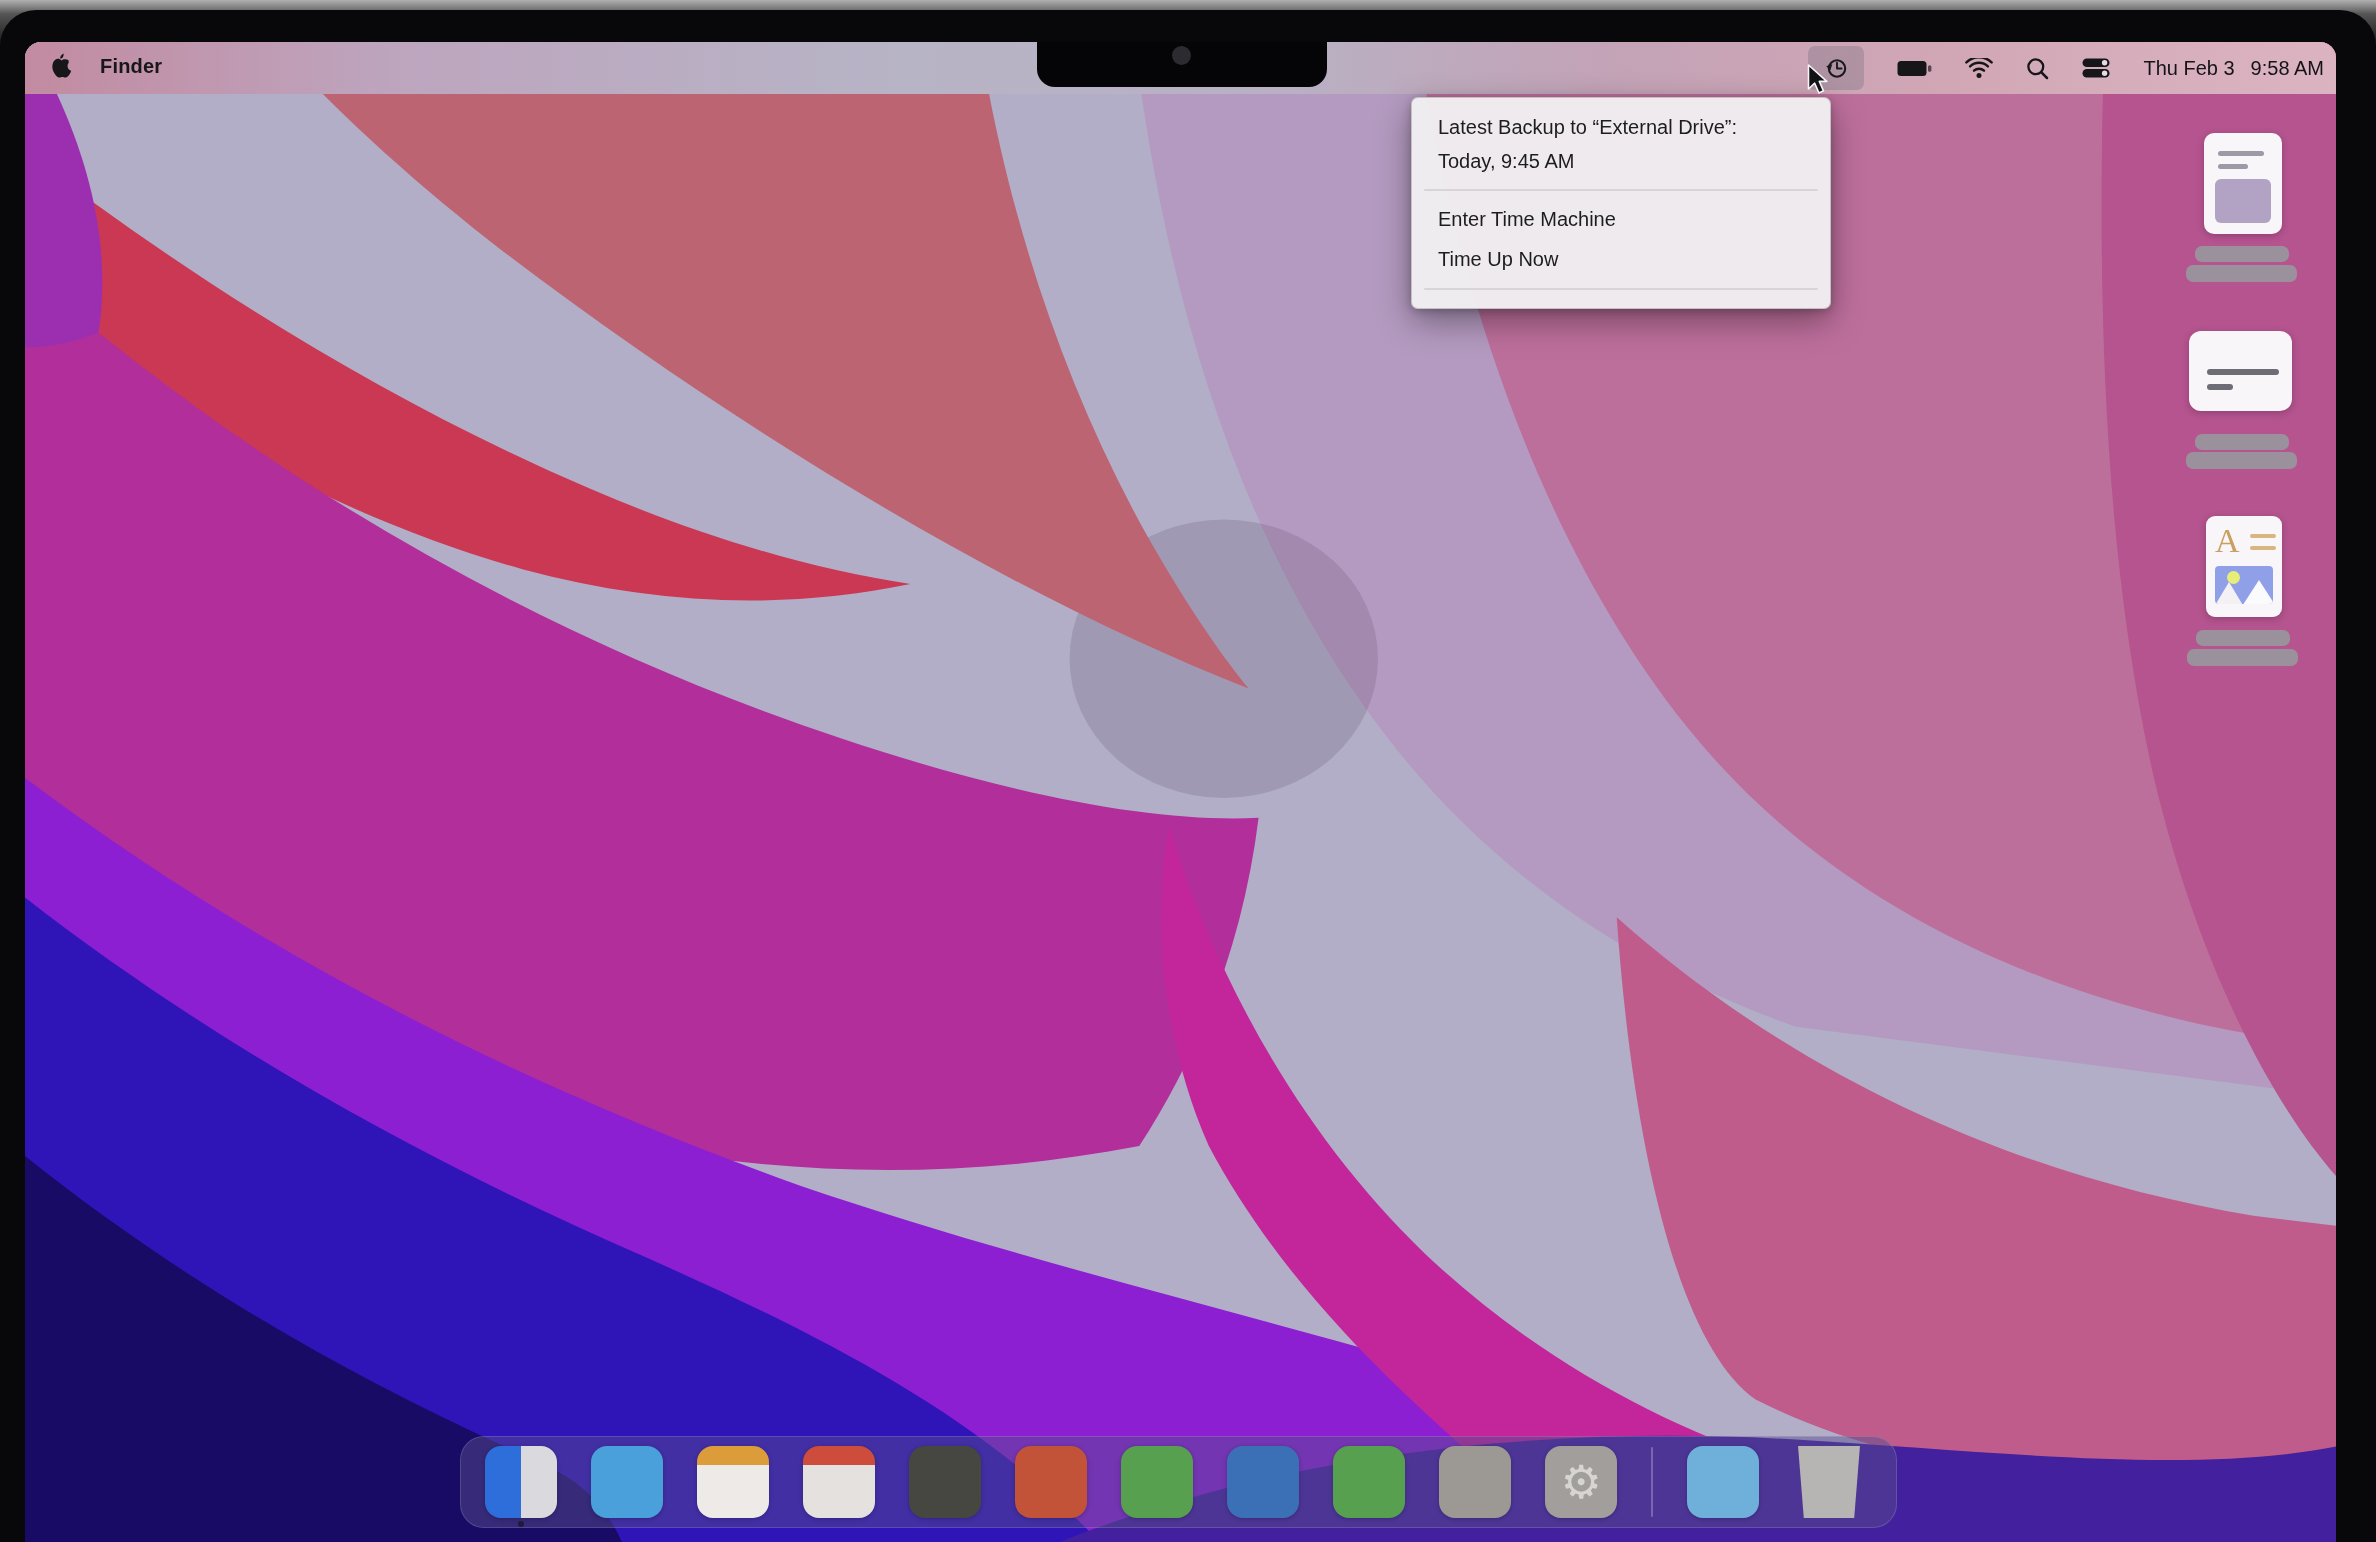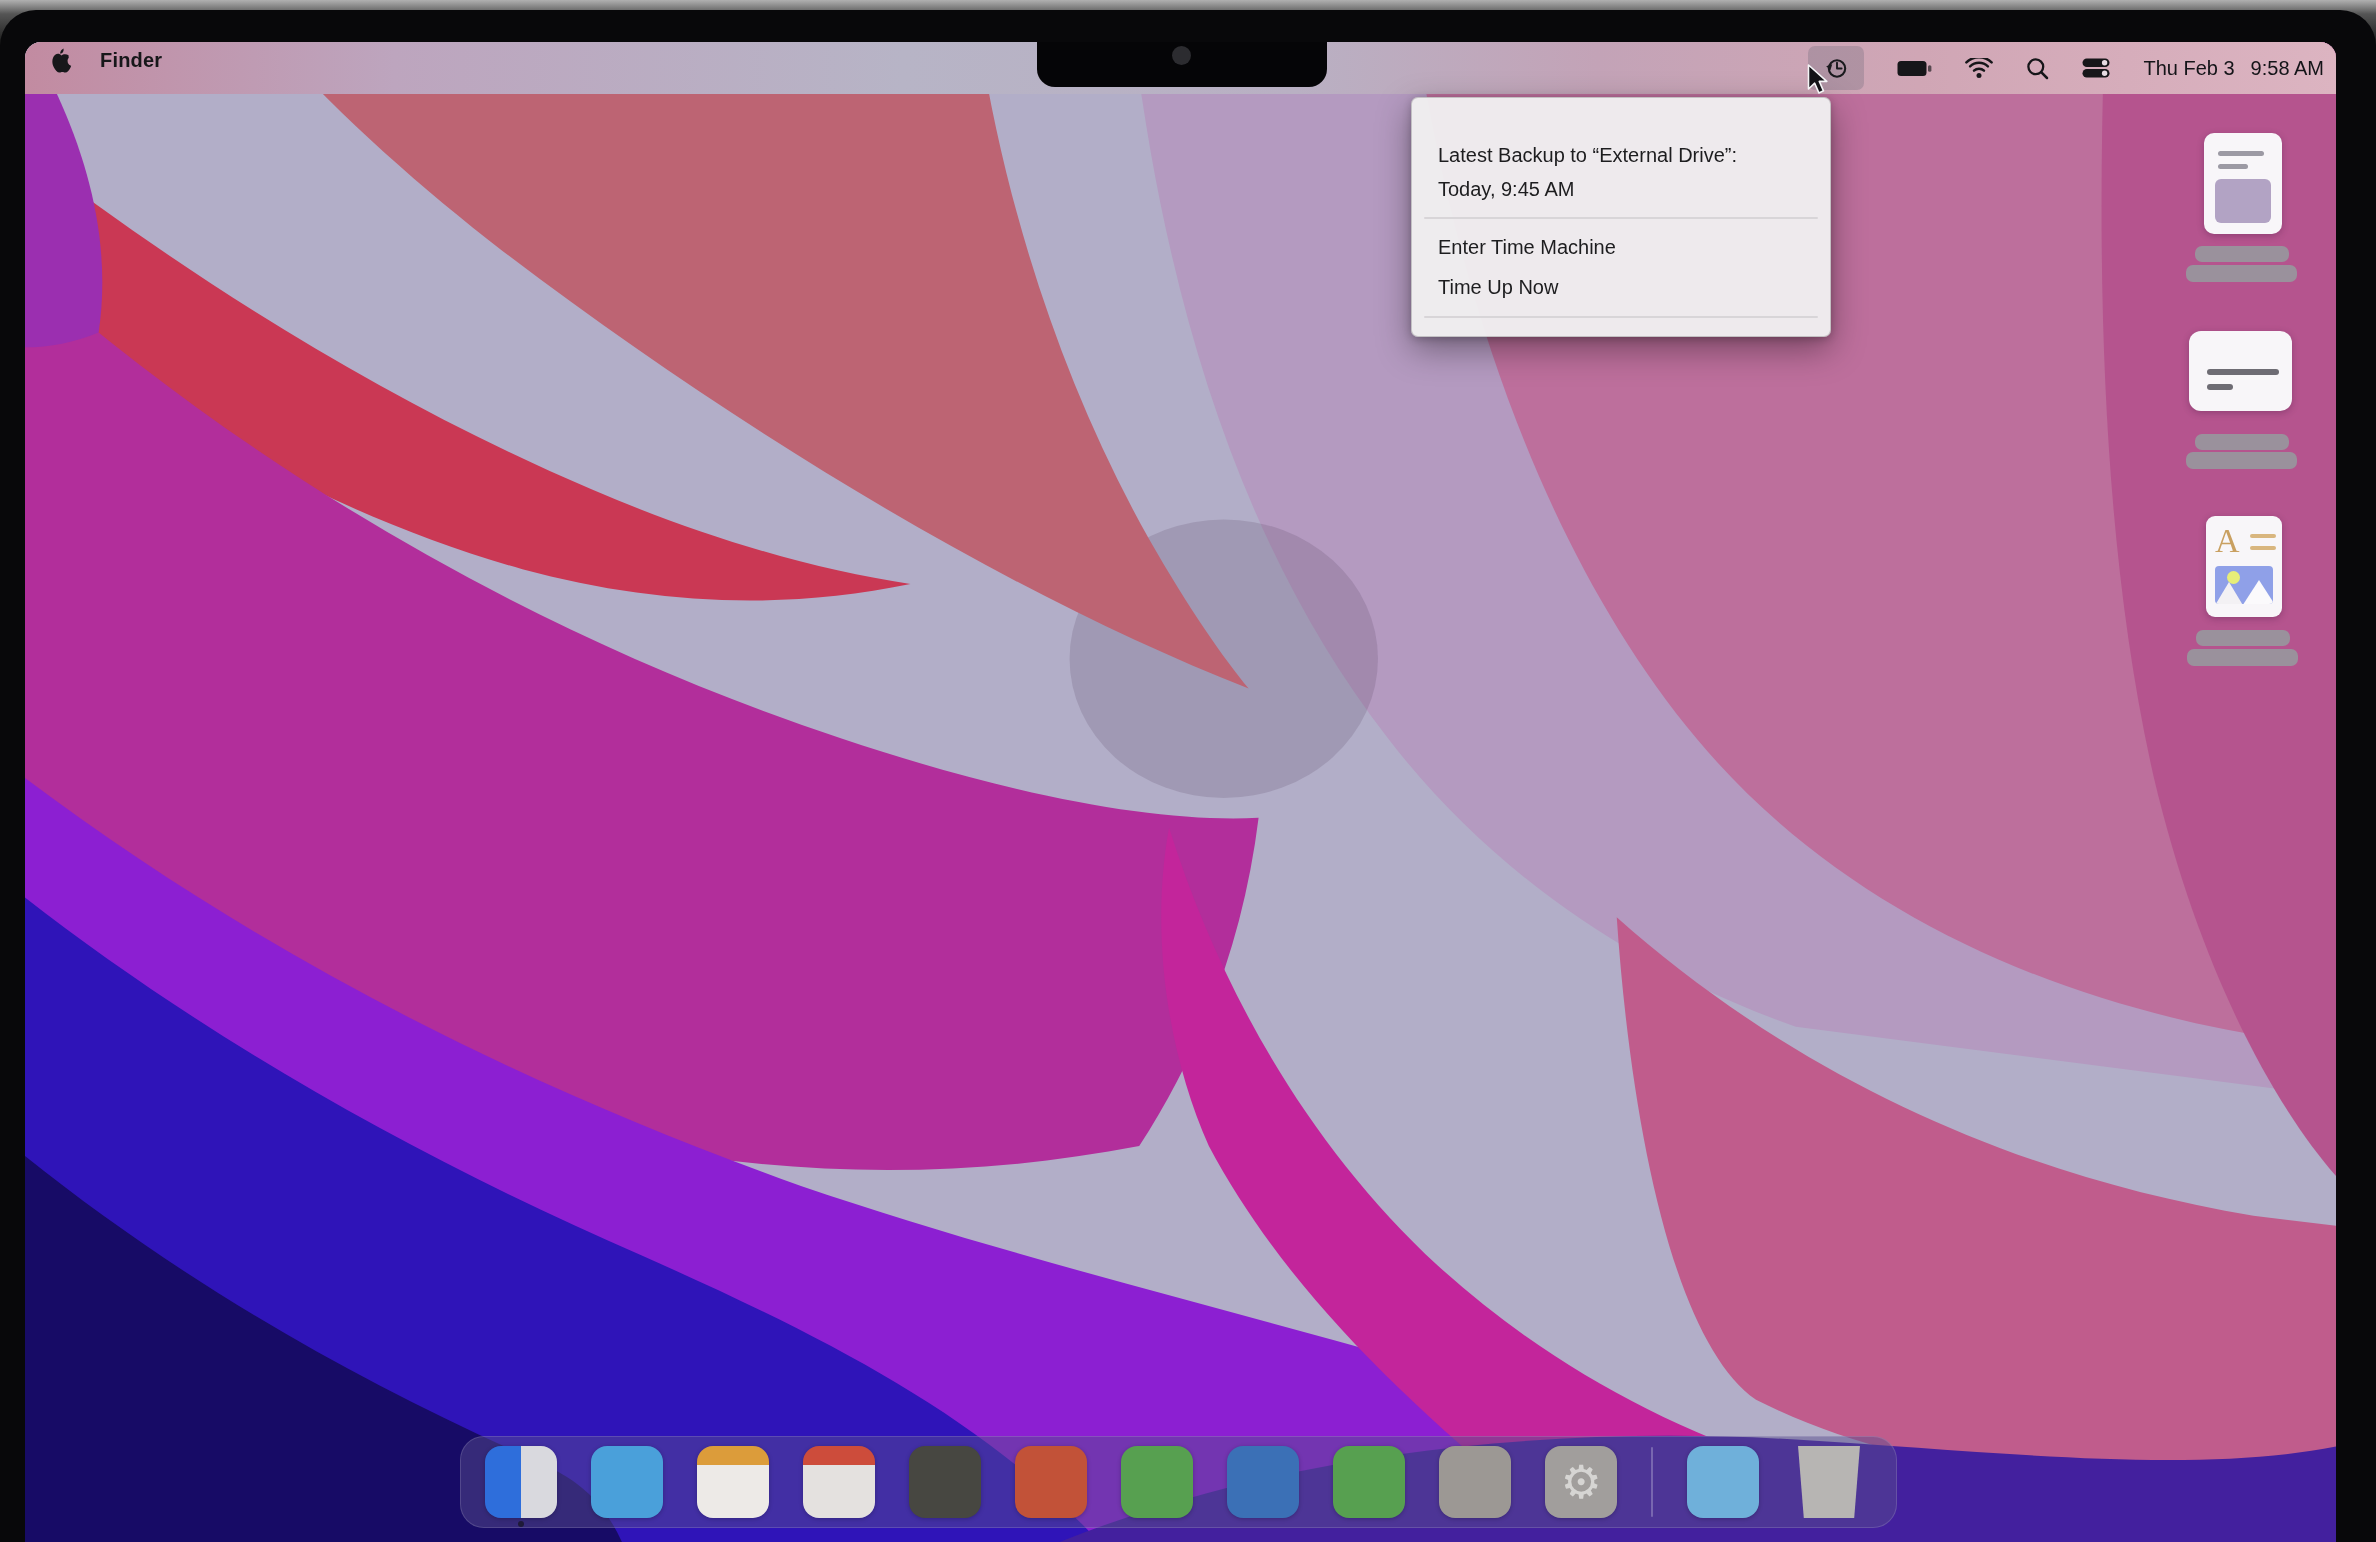--- a/index.html
+++ b/index.html
@@ -18,36 +18,36 @@
 
   
   .notch{position:absolute;left:1012px;top:0;width:290px;height:45px;background:#050507;
     border-radius:0 0 18px 18px;z-index:40;}
   .camera{position:absolute;left:135px;top:4px;width:19px;height:19px;border-radius:50%;
     background:#2c2c30;}
 
   
   .menubar{position:absolute;top:0;left:0;right:0;height:52px;z-index:30;
     background:linear-gradient(90deg,#c28ba1 0%,#bda5be 16%,#b7b4c6 38%,#b9b0c3 55%,#c3a3b7 68%,#d0a6b5 82%,#dcb4c1 100%);}
-  .mb-left{position:absolute;left:26px;top:0;height:36px;display:flex;align-items:center;gap:28px;}
+  .mb-left{position:absolute;left:26px;top:0;height:36px;display:flex;align-items:flex-end;gap:28px;}
   .mb-app{font-size:20px;font-weight:700;color:#17171a;letter-spacing:0.2px;}
   .mb-right{position:absolute;right:12px;top:0;height:52px;display:flex;align-items:center;gap:33px;}
   .mb-datetime{font-size:20px;font-weight:500;color:#141418;white-space:nowrap;display:flex;gap:16px;}
   .tm-wrap{width:56px;height:44px;border-radius:7px;background:rgba(105,102,120,.30);
     display:flex;align-items:center;justify-content:center;}
   .mb-ic{display:block;}
 
   
   .tm-menu{position:absolute;left:1386px;top:55px;width:418px;z-index:35;
     background:rgba(240,238,239,.97);border-radius:7px;
     border:1px solid rgba(0,0,0,.18);
     box-shadow:0 12px 34px rgba(0,0,0,.38),0 2px 8px rgba(0,0,0,.22);
     padding:14px 0 10px 0;}
   .tm-menu .txt{padding:0 26px;font-size:20px;color:#1d1d1f;white-space:nowrap;}
-  .tm-l1{line-height:30px;margin-top:28px;}
+  .tm-l1{line-height:30px;}
   .tm-l2{line-height:38px;}
   .tm-item{line-height:40px;cursor:default;}
   .tm-sep{height:2px;background:#d8d5d8;margin:9px 12px 8px 12px;border-radius:1px;}
 
   
   .cursor{position:absolute;left:1782px;top:22px;z-index:60;}
 
   
   .dicon{position:absolute;z-index:10;}
   .card{position:absolute;background:#f8f6f9;box-shadow:0 2px 7px rgba(60,20,60,.30);}

